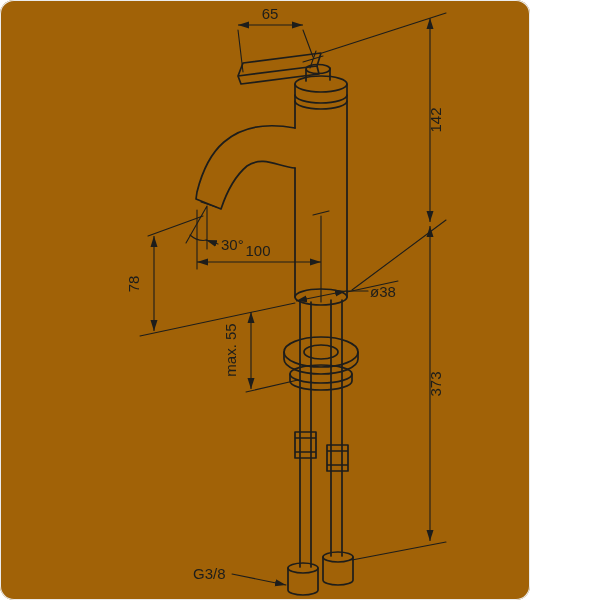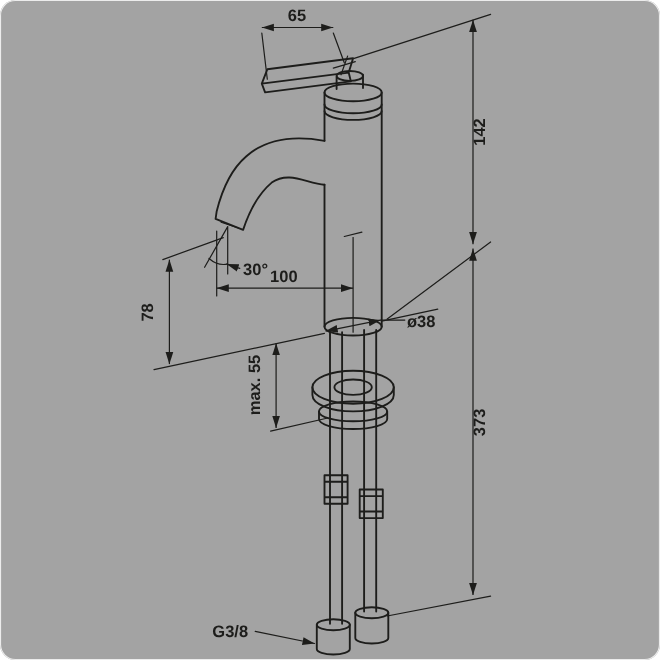--- a/index.html
+++ b/index.html
@@ -1,21 +1,20 @@
 <!DOCTYPE html>
 <html><head>
 <meta charset="utf-8">
 <style>
   html,body{margin:0;padding:0;background:#ffffff;}
   .frame{
-    position:relative;width:600px;height:600px;background:#a3a3a3;
+    position:relative;width:530px;height:600px;background:#a16207;
     border-radius:14px;overflow:hidden;
     box-shadow:inset 0 0 0 1px #ececec;
     font-family:"Liberation Sans",sans-serif;
-    font-weight:bold;
   }
   svg{display:block;}
   .outline{fill:none;stroke:#1d1d1b;stroke-width:1.7;stroke-linecap:round;stroke-linejoin:round;}
   .thin{fill:none;stroke:#1d1d1b;stroke-width:1.1;stroke-linecap:round;}
   .dim{fill:none;stroke:#1d1d1b;stroke-width:1.1;}
   text{font-family:"Liberation Sans",sans-serif;font-size:15px;fill:#1d1d1b;}
   .arrowhead{fill:#1d1d1b;stroke:none;}
 </style>
 </head>
 <body>

